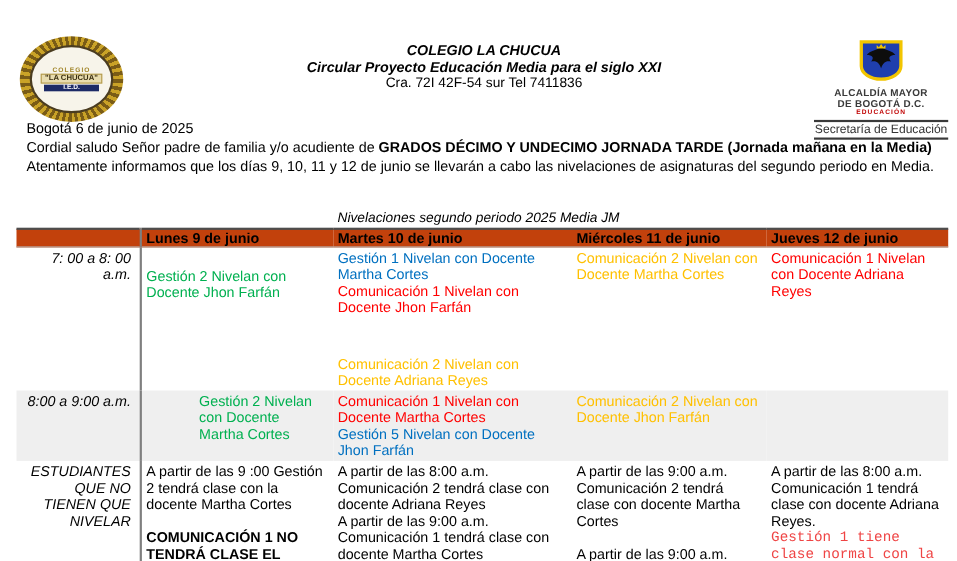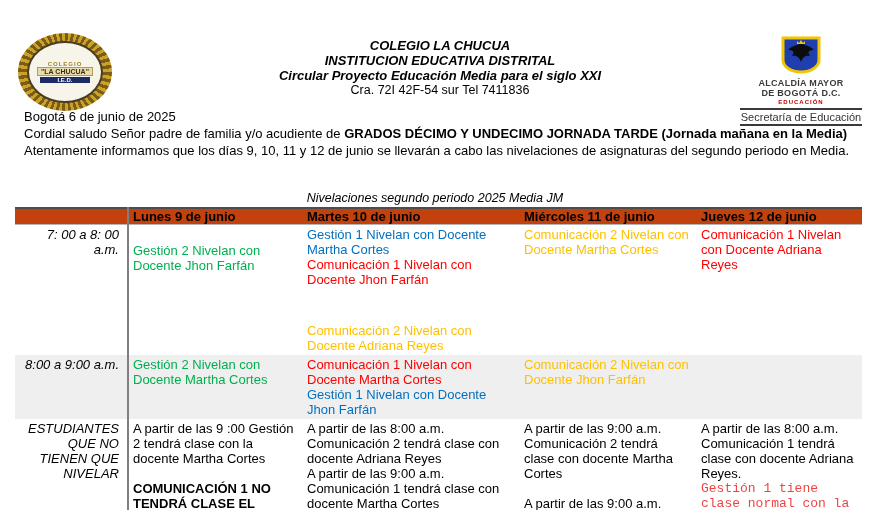--- a/index.html
+++ b/index.html
@@ -93,21 +93,20 @@
     <div class="seal-spikes"></div>
     <div class="seal-inner">
       <div class="seal-colegio">COLEGIO</div>
       <div class="seal-name">"LA CHUCUA"</div>
       <div class="seal-ied">I.E.D.</div>
     </div>
   </div>
 
   <div class="title-block">
     <div class="title-line">COLEGIO LA CHUCUA</div>
-    <div class="title-line">INSTITUCION EDUCATIVA DISTRITAL</div>
     <div class="title-line">Circular Proyecto Educación Media para el siglo XXI</div>
     <div class="title-sub">Cra. 72I 42F-54 sur Tel 7411836</div>
   </div>
 
   <div class="city-logo">
     <svg class="shield" width="42" height="38" viewBox="0 0 42 38">
       <path d="M3 2 h36 v22 a18 12 0 0 1 -18 12 a18 12 0 0 1 -18 -12 z" fill="#1f3fae" stroke="#f2c500" stroke-width="3"></path>
       <path d="M21 7 C16 10 11 10 8 14 C13 14 15 16 12 20 C17 19 19 21 21 26 C23 21 25 19 30 20 C27 16 29 14 34 14 C31 10 26 10 21 7 Z" fill="#0d0d0d"></path>
       <path d="M17 5 l2 2 2 -3 2 3 2 -2 v3 h-8 z" fill="#f2c500"></path>
     </svg>
@@ -156,25 +155,25 @@
           <td>
             <div class="entry" style="color: rgb(255, 192, 0);">Comunicación 2 Nivelan con Docente Martha Cortes</div>
           </td>
           <td>
             <div class="entry" style="color: rgb(255, 0, 0);">Comunicación 1 Nivelan con Docente Adriana Reyes</div>
           </td>
         </tr>
         <tr class="shaded r2">
           <td class="time-cell">8:00 a 9:00 a.m.</td>
           <td>
-            <div class="entry" style="color: rgb(0, 176, 80);">Gestión 2 Nivelan con Docente Martha Cortes</div>
+            <div class="entry" style="color: rgb(0, 176, 80); margin-left: 48px;">Gestión 2 Nivelan con Docente Martha Cortes</div>
           </td>
           <td>
             <div class="entry" style="color: rgb(255, 0, 0);">Comunicación 1 Nivelan con Docente Martha Cortes</div>
-            <div class="entry" style="color: rgb(0, 112, 192);">Gestión 1 Nivelan con Docente Jhon Farfán</div>
+            <div class="entry" style="color: rgb(0, 112, 192);">Gestión 5 Nivelan con Docente Jhon Farfán</div>
           </td>
           <td>
             <div class="entry" style="color: rgb(255, 192, 0);">Comunicación 2 Nivelan con Docente Jhon Farfán</div>
           </td>
           <td></td>
         </tr>
         <tr class="r3">
           <td class="time-cell">ESTUDIANTES QUE NO TIENEN QUE NIVELAR</td>
           <td>
             <div class="entry" style="color: rgb(0, 0, 0);">A partir de las 9 :00 Gestión 2 tendrá clase con la docente Martha Cortes</div>

